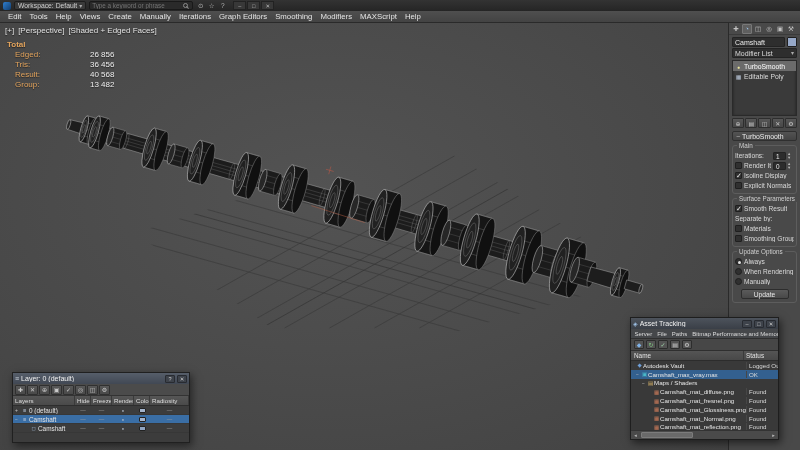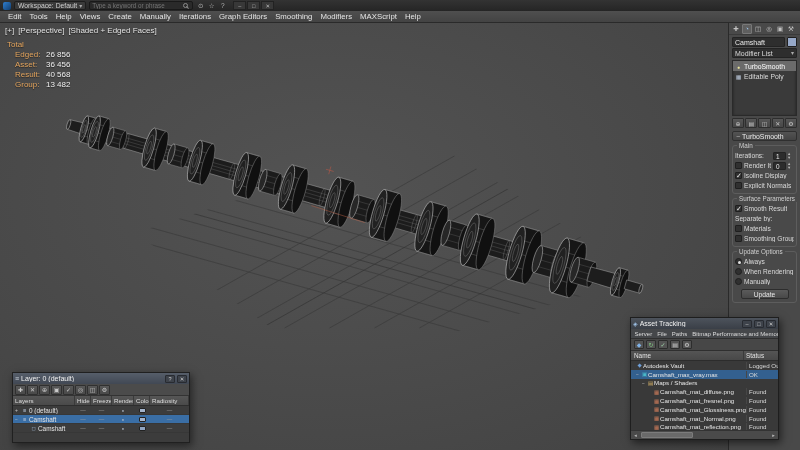--- a/index.html
+++ b/index.html
@@ -40,24 +40,24 @@
   .menu-item{padding:0 4px;line-height:12px;white-space:nowrap;}
 
   
   .viewport{position:absolute;left:0;top:23px;width:729px;height:427px;
             background:radial-gradient(ellipse at 45% 40%,#535353 0%,#4a4a4a 55%,#424242 100%);
             overflow:hidden;border-right:1px solid #2a2a2a;}
   .scene{position:absolute;left:0;top:0;width:100%;height:100%;}
   .vp-label{position:absolute;left:5px;top:3px;font-size:8px;color:#e2e2e2;display:flex;gap:4px;
             text-shadow:0 1px 1px rgba(0,0,0,.6);}
   .vp-stats{position:absolute;left:7px;top:17px;font-size:8px;line-height:10px;text-shadow:0 1px 1px rgba(0,0,0,.5);}
-  .stat-head{color:#e2a35c;}
+  .stat-head{color:#e2a35c;font-weight:bold;}
   .stat-row{display:flex;}
   .stat-label{color:#e2a35c;width:31px;margin-left:8px;}
-  .stat-value{color:#efefef;}
+  .stat-value{color:#efefef;margin-left:44px;}
 
   
   .cp{position:absolute;left:729px;top:23px;width:71px;bottom:0;background:#494949;font-size:7px;color:#d8d8d8;z-index:30;}
   .cp-tabs{display:flex;height:12px;align-items:center;padding:0 2px;gap:1px;border-bottom:1px solid #3a3a3a;}
   .cp-tab{width:10px;height:10px;display:flex;align-items:center;justify-content:center;font-size:6.5px;color:#c2c2c2;}
   .cp-tab[data-active="true"]{background:#5f5f5f;border:1px solid #787878;border-radius:1px;}
   [data-name="create-tab-icon"]::before{content:"✚";}
   [data-name="modify-tab-icon"]::before{content:"◔";color:#9fc3e8;}
   [data-name="hierarchy-tab-icon"]::before{content:"◫";}
   [data-name="motion-tab-icon"]::before{content:"◎";}
@@ -316,21 +316,21 @@
     <div class="vp-stats" data-name="viewport-statistics">
       <div class="stat-head" data-name="stats-total-label">Total</div>
       <div data-name="stats-rows">
 
           <div class="stat-row" data-name="stat-row">
             <span class="stat-label" data-name="stat-label">Edged:</span>
             <span class="stat-value" data-name="stat-value">26 856</span>
           </div>
 
           <div class="stat-row" data-name="stat-row">
-            <span class="stat-label" data-name="stat-label">Asset:</span>
+            <span class="stat-label" data-name="stat-label">Tris:</span>
             <span class="stat-value" data-name="stat-value">36 456</span>
           </div>
 
           <div class="stat-row" data-name="stat-row">
             <span class="stat-label" data-name="stat-label">Result:</span>
             <span class="stat-value" data-name="stat-value">40 568</span>
           </div>
 
           <div class="stat-row" data-name="stat-row">
             <span class="stat-label" data-name="stat-label">Group:</span>

